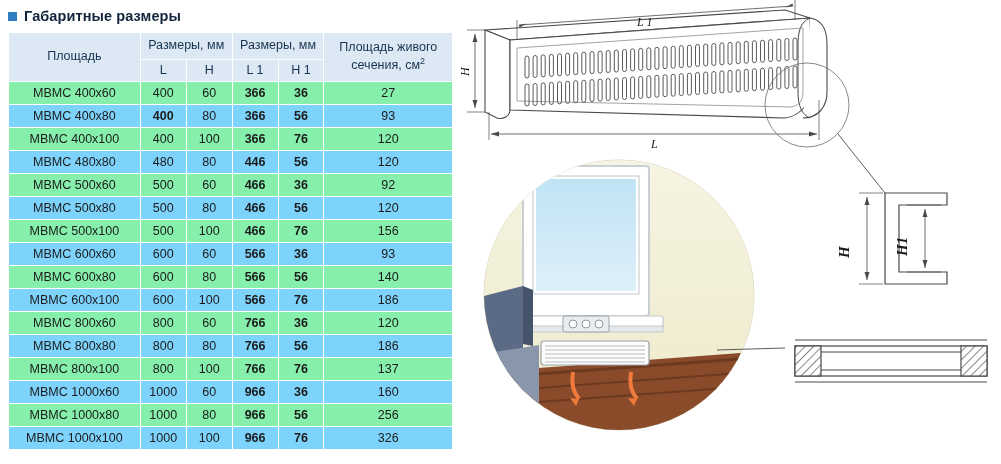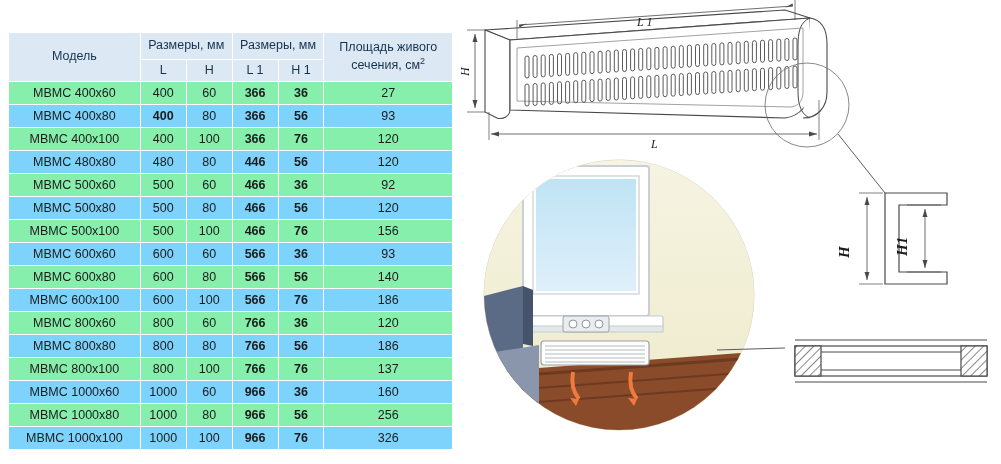--- a/index.html
+++ b/index.html
@@ -97,34 +97,38 @@
     width: 546px;
     height: 464px;
   }
   .art svg { display: block; }
 </style>
 </head>
 <body>
 
 <div class="page">
 
+  <div class="title-row">
+    <span class="title-bullet"></span>
+    <span class="title-text">Габаритные размеры</span>
+  </div>
 
   <div class="table-wrap">
     <table class="specs">
       <colgroup>
         <col class="c-model">
           <col class="c-l">
           <col class="c-h">
           <col class="c-l1">
           <col class="c-h1">
           <col class="c-area">
       </colgroup>
       <thead>
         <tr>
-          <th rowspan="2">Модель</th>
+          <th rowspan="2">Площадь</th>
           <th colspan="2">Размеры, мм</th>
           <th colspan="2">Размеры, мм</th>
           <th rowspan="2"><span>Площадь живого сечения, см</span><span class="sup">2</span></th>
         </tr>
         <tr>
           <th class="sub">L</th>
           <th class="sub">H</th>
           <th class="sub">L 1</th>
           <th class="sub">H 1</th>
         </tr>

